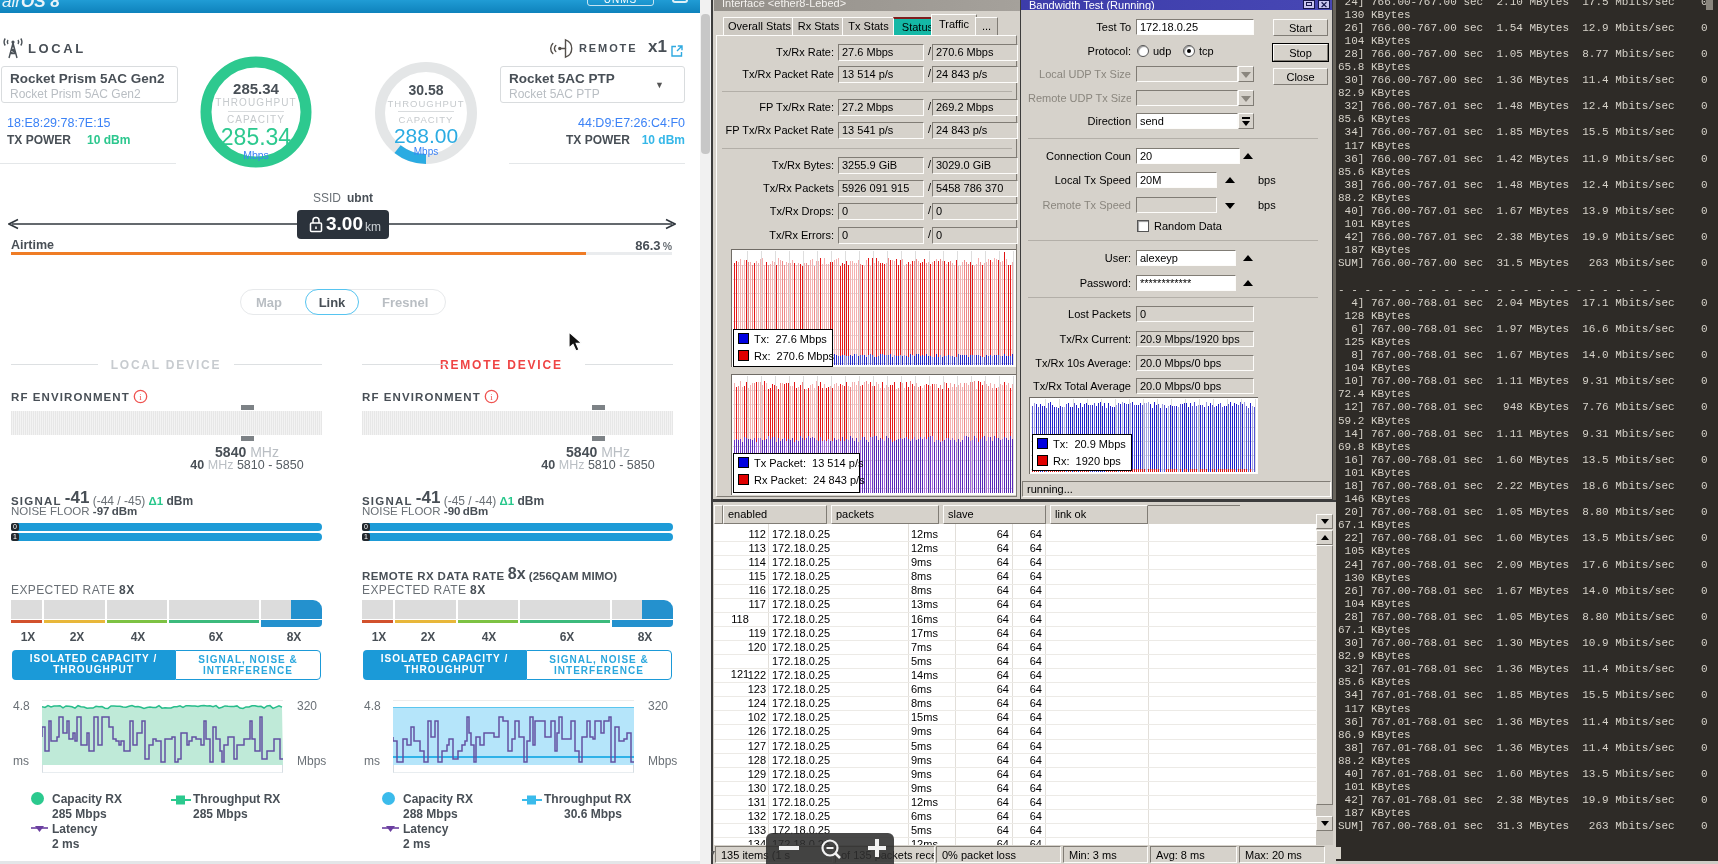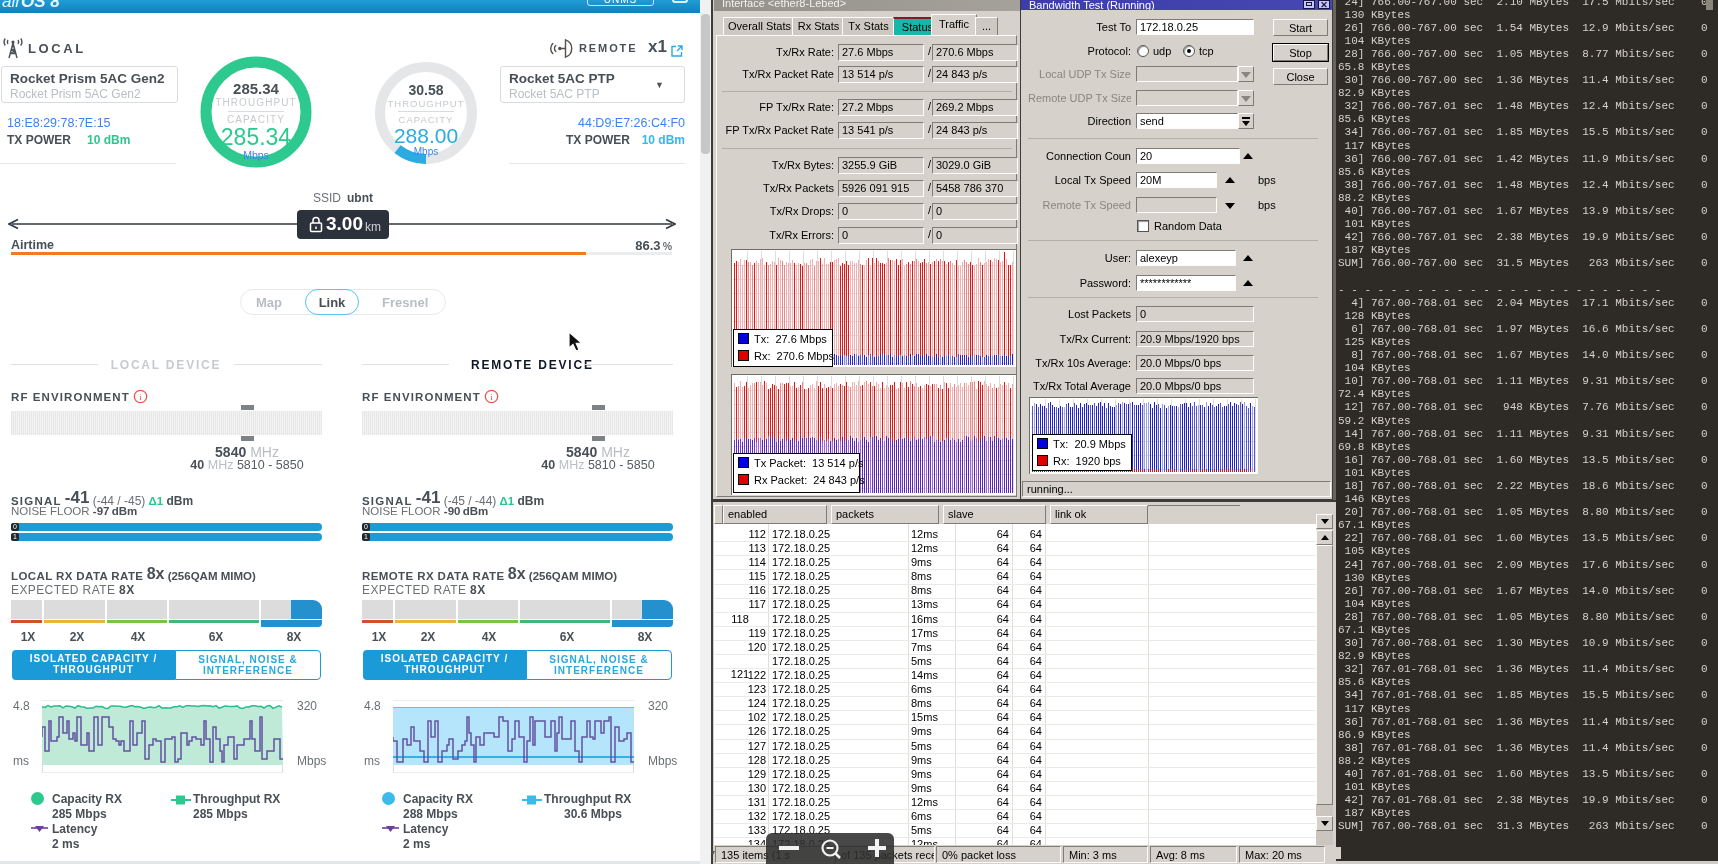--- a/index.html
+++ b/index.html
@@ -1346,21 +1346,21 @@
 <div class="a gray2 b" style="left:256px;top:295px;width:40px;height:14px;font-size:13px">Map</div>
 <div class="a" style="left:305px;top:289px;width:54px;height:26px;border:1.5px solid #56c4f0;border-radius:14px;background:#fff"></div>
 <div class="a u b" style="left:305px;top:295px;width:54px;height:14px;font-size:13px;text-align:center">Link</div>
 <div class="a gray2 b" style="left:382px;top:295px;width:60px;height:14px;font-size:13px">Fresnel</div>
 <svg class="a" style="left:568px;top:331px" width="17" height="22" viewBox="0 0 17 22">
 <path d="M1 1 L1 17 L5 13.5 L8 20 L11 18.7 L8.2 12.2 L13.5 12 Z" fill="#111" stroke="#fff" stroke-width="1.2"></path>
       </svg>
 <div class="a" style="left:106px;top:358px;width:120px;height:13px;font-size:12px;letter-spacing:1.8px;text-align:center;color:#c7cbcf;font-weight:bold;white-space:nowrap">LOCAL DEVICE</div>
 <div class="a" style="left:11px;top:364px;width:87px;height:1px;background:#dde0e2"></div>
 <div class="a" style="left:234px;top:364px;width:88px;height:1px;background:#dde0e2"></div>
-<div class="a" style="left:471px;top:358px;width:120px;height:13px;font-size:12px;letter-spacing:1.8px;text-align:center;color:#0f172a;font-weight:bold;white-space:nowrap">REMOTE DEVICE</div>
+<div class="a" style="left:440px;top:358px;width:120px;height:13px;font-size:12px;letter-spacing:1.8px;text-align:center;color:#ef4444;font-weight:bold;white-space:nowrap">REMOTE DEVICE</div>
 <div class="a" style="left:362px;top:364px;width:87px;height:1px;background:#dde0e2"></div>
 <div class="a" style="left:585px;top:364px;width:88px;height:1px;background:#dde0e2"></div>
 <div class="a u b" style="left:11px;top:391px;width:130px;height:13px;font-size:11.5px;letter-spacing:1.1px">RF ENVIRONMENT</div>
 <svg class="a" style="left:133px;top:389px" width="15" height="15" viewBox="0 0 15 15">
 <circle cx="7.5" cy="7.5" r="6.2" fill="none" stroke="#ef5350" stroke-width="1.3"></circle>
 <text x="7.5" y="11" font-size="9" fill="#ef5350" text-anchor="middle" font-family="Liberation Serif">i</text>
       </svg>
 <div class="a" style="left:11px;top:411px;width:311px;height:24px;background:repeating-linear-gradient(90deg,#e7e7e7 0,#e7e7e7 1px,#f3f3f3 1px,#f3f3f3 2px)"></div>
 <div class="a" style="left:241px;top:405px;width:13px;height:5px;background:#7d8286"></div>
 <div class="a" style="left:241px;top:436px;width:13px;height:5px;background:#7d8286"></div>
@@ -1381,21 +1381,20 @@
 <div class="a" style="left:592px;top:405px;width:13px;height:5px;background:#7d8286"></div>
 <div class="a" style="left:592px;top:436px;width:13px;height:5px;background:#7d8286"></div>
 <div class="a u" style="left:518px;top:444px;width:160px;height:15px;font-size:14px;text-align:center"><b>5840</b> <span style="color:#b9bec3">MHz</span></div>
 <div class="a u" style="left:518px;top:458px;width:160px;height:13px;font-size:12.5px;text-align:center"><b>40</b> <span style="color:#b9bec3">MHz</span> <span style="color:#565d63">5810 - 5850</span></div>
 <div class="a u" style="left:362px;top:490px;width:300px;height:18px;font-size:11.5px"><b style="letter-spacing:1.2px">SIGNAL</b> <span style="font-size:17px;font-weight:bold;position:relative;top:-2px">-41</span> <span style="font-size:12px;color:#6a7076">(-45 / -44)</span> <b style="color:#27c78b">Δ1</b> <b style="font-size:12px">dBm</b></div>
 <div class="a gray3" style="left:362px;top:505px;width:300px;height:13px;font-size:11.5px">NOISE FLOOR <b style="color:#484f56">-90 dBm</b></div>
 <div class="a" style="left:362px;top:523px;width:311px;height:8px;background:#1d9bd7;border-radius:4px"></div>
 <div class="a" style="left:362px;top:523px;width:8px;height:8px;background:#22282e;border-radius:2px;color:#fff;font-size:7px;line-height:8px;text-align:center">0</div>
 <div class="a" style="left:362px;top:533px;width:311px;height:8px;background:#1d9bd7;border-radius:4px"></div>
 <div class="a" style="left:362px;top:533px;width:8px;height:8px;background:#22282e;border-radius:2px;color:#fff;font-size:7px;line-height:8px;text-align:center">1</div>
-<div class="a u" style="left:11px;top:566px;width:340px;height:20px;font-size:11.5px"><b style="letter-spacing:0.4px">LOCAL RX DATA RATE</b> <span style="font-size:16px;font-weight:bold;position:relative;top:-1px">8x</span> <b style="font-size:11.5px">(256QAM MIMO)</b></div>
 <div class="a gray3" style="left:11px;top:583px;width:200px;height:13px;font-size:12px;letter-spacing:.4px">EXPECTED RATE <b style="color:#484f56">8X</b></div>
 <div class="a" style="left:11px;top:600px;width:31px;height:19px;background:#dcdcdc"></div>
 <div class="a" style="left:44px;top:600px;width:61px;height:19px;background:#dcdcdc"></div>
 <div class="a" style="left:107px;top:600px;width:60px;height:19px;background:#dcdcdc"></div>
 <div class="a" style="left:169px;top:600px;width:90px;height:19px;background:#dcdcdc"></div>
 <div class="a" style="left:261px;top:600px;width:30px;height:19px;background:#dcdcdc"></div>
 <div class="a" style="left:291px;top:600px;width:31px;height:19px;background:#2491ce;border-radius:0 9px 0 0"></div>
 <div class="a" style="left:11px;top:620px;width:31px;height:3px;background:#d2512d"></div>
 <div class="a" style="left:44px;top:620px;width:61px;height:3px;background:#e8b73a"></div>
 <div class="a" style="left:107px;top:620px;width:60px;height:3px;background:#7dc243"></div>

